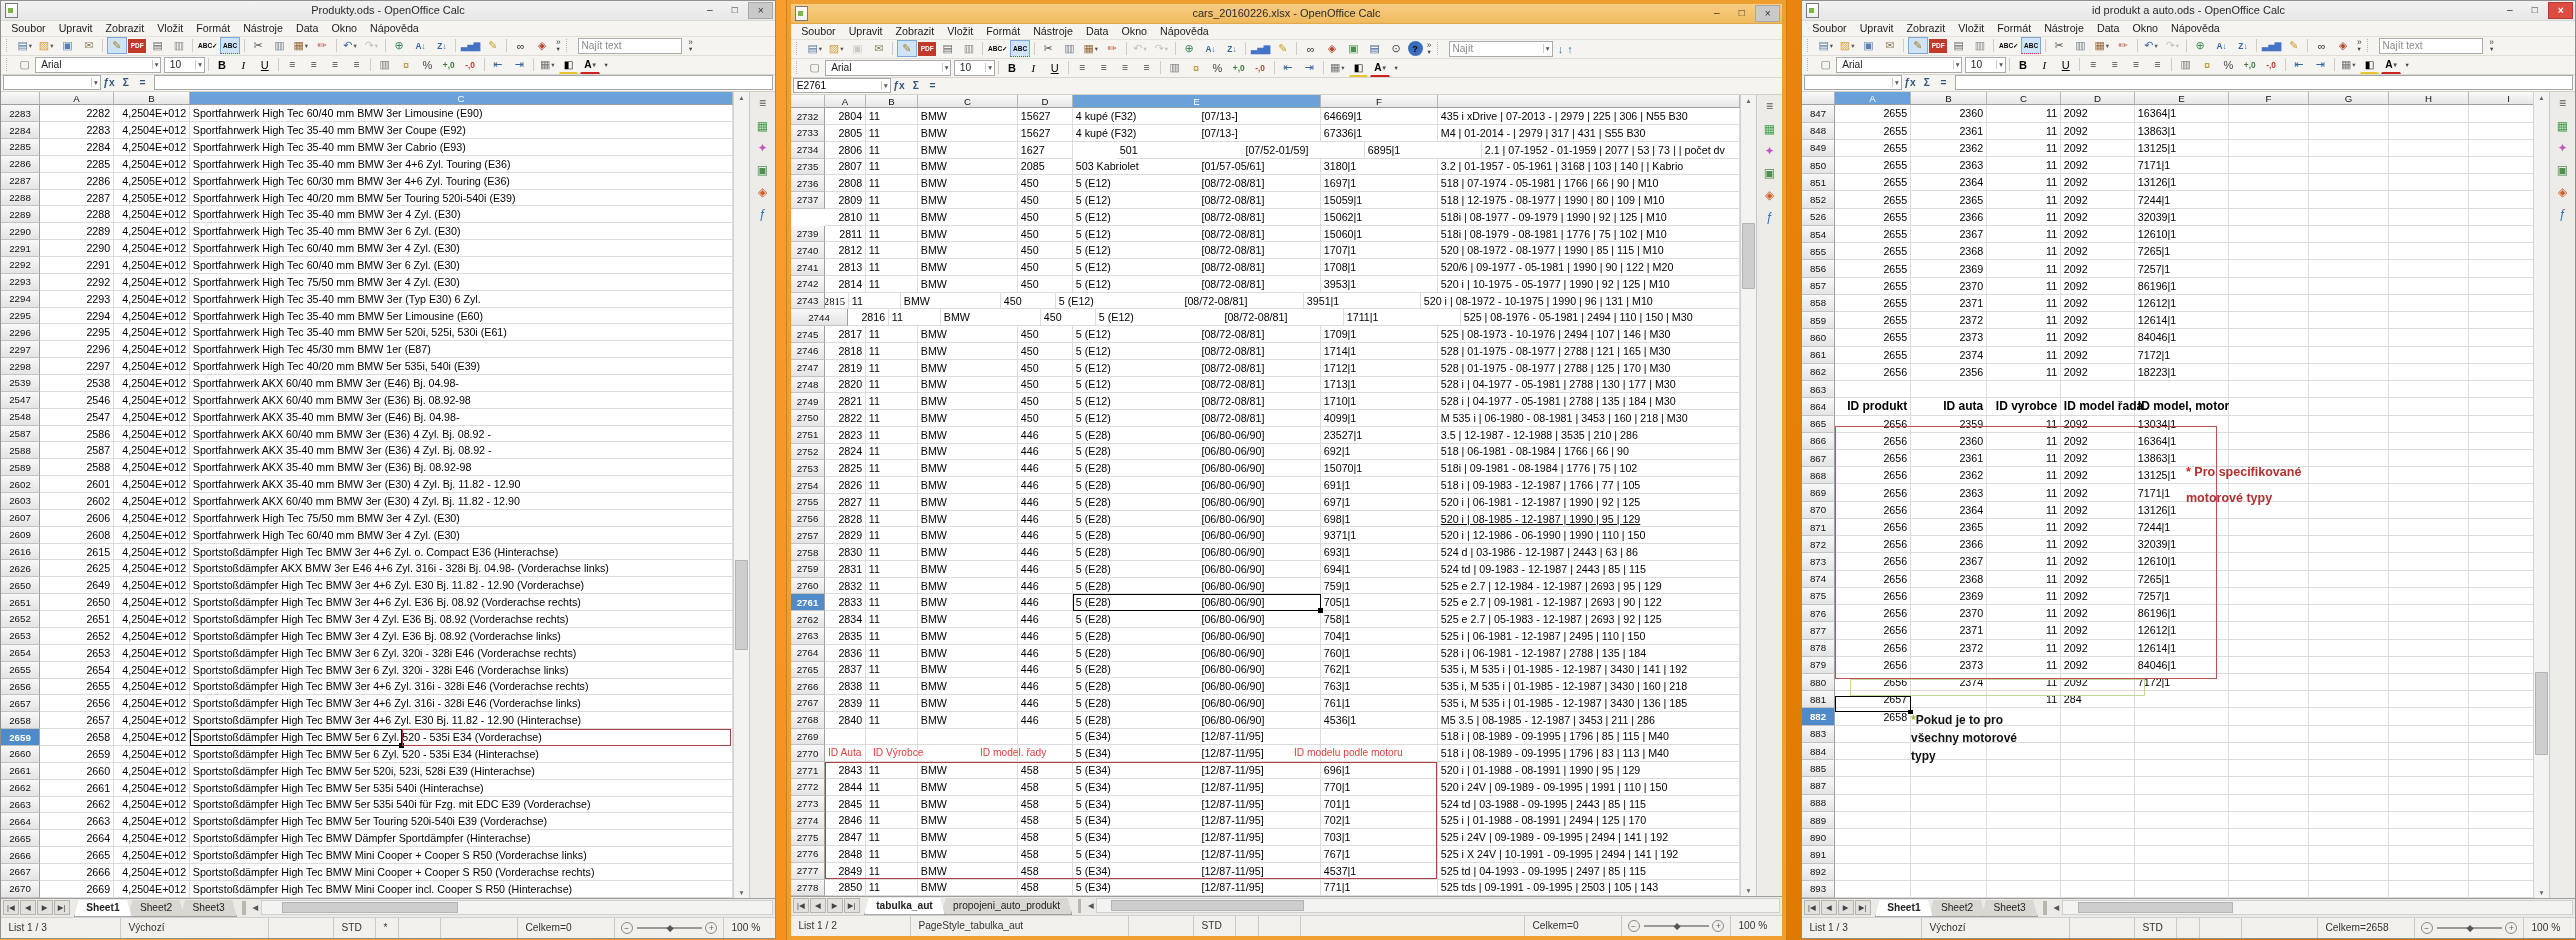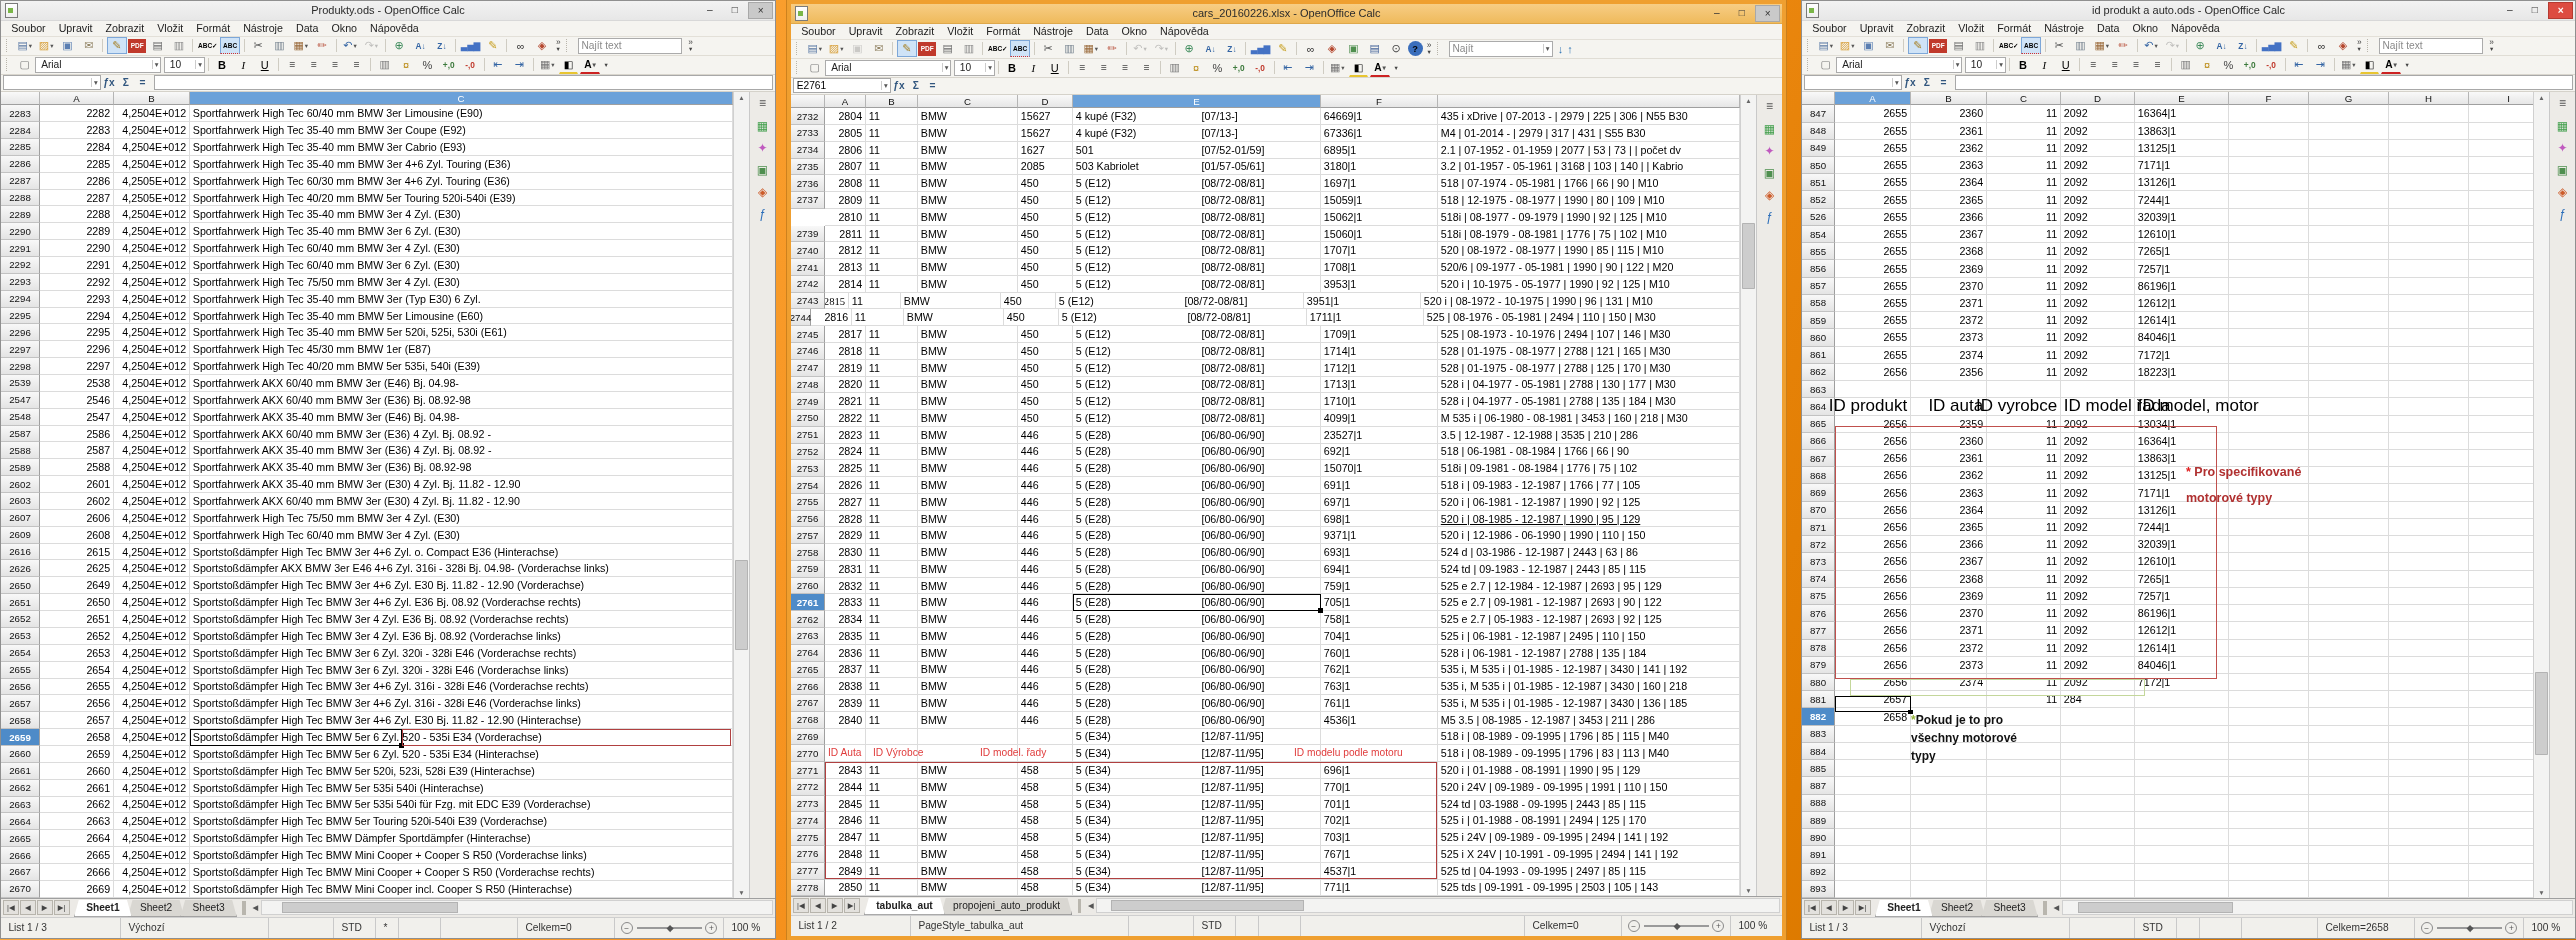--- a/index.html
+++ b/index.html
@@ -86,21 +86,21 @@
   .rh{background:linear-gradient(#f8f8f8,#e4e4e4);border-right:0.9px solid #9f9f9f;border-bottom:0.9px solid #c2c2c2;
     box-sizing:border-box;font-size:9.7px;display:flex;align-items:center;justify-content:center;color:#111;flex:none;}
   .rh.sel{background:#4e8bc8;color:#fff;font-weight:bold;}
   .cell{border-right:0.9px solid #dcdcdc;border-bottom:0.9px solid #dcdcdc;box-sizing:border-box;
     font-size:10.7px;color:#000;display:flex;align-items:center;padding:0 2.8px;white-space:nowrap;
     overflow:hidden;flex:none;}
   .cell.r{justify-content:flex-end;}
   .cell.ovf{overflow:visible;}
   .cell.comp{position:relative;}
   .cell.comp .e2{position:absolute;left:52%;}
-  .cell.bhdr{overflow:visible;font-weight:normal;font-size:17px;z-index:2;border-right:0.9px solid #dcdcdc;}
+  .cell.bhdr{overflow:visible;font-weight:bold;font-size:12px;z-index:2;border-right:0.9px solid #dcdcdc;}
   
   .ov{position:absolute;pointer-events:none;box-sizing:border-box;}
   .selb{border:1.9px solid #000;}
   .selb::after{content:"";position:absolute;right:-2.8px;bottom:-2.8px;width:4.6px;height:4.6px;background:#000;}
   .redb{border:0.9px solid #b04040;}
   .redb.thick{border:1.9px solid #c0504d;}
   .greenb{border:1.9px solid #c4d79b;}
   .idlbl{position:absolute;font-size:10.2px;color:#e03c3c;white-space:nowrap;top:1.9px;}
   .note-red{color:#b03030;font-weight:bold;font-size:12.5px;line-height:26px;white-space:nowrap;}
   .note-red .star{color:#e02020;}
@@ -751,21 +751,21 @@
                 </div>
                 <div class="cell" style="width: 117px;">67336|1</div>
                 <div class="cell ovf" style="flex: 1 1 0%;">M4        | 01-2014 - | 2979 | 317 | 431 | S55 B30</div>
               </div>
               <div class="row">
                 <div class="rh" style="width: 34px;">2734</div>
                 <div class="cell r" style="width: 41px;">2806</div>
                 <div class="cell" style="width: 52px;">11</div>
                 <div class="cell" style="width: 100px;">BMW</div>
                 <div class="cell" style="width: 55px;">1627</div>
-                <div class="cell comp" style="width: 248px;">
+                <div class="cell comp" style="width: 248px; margin-left: 44px;">
                   <span>501</span>
                   <span class="e2">[07/52-01/59]</span>
                 </div>
                 <div class="cell" style="width: 117px;">6895|1</div>
                 <div class="cell ovf" style="flex: 1 1 0%;">2.1 | 07-1952 - 01-1959 | 2077 | 53 | 73 |  | počet dv</div>
               </div>
               <div class="row">
                 <div class="rh" style="width: 34px;">2735</div>
                 <div class="cell r" style="width: 41px;">2807</div>
                 <div class="cell" style="width: 52px;">11</div>
@@ -876,21 +876,21 @@
                 <div class="cell" style="width: 100px;">BMW</div>
                 <div class="cell" style="width: 55px;">450</div>
                 <div class="cell comp" style="width: 248px;">
                   <span>5 (E12)</span>
                   <span class="e2">[08/72-08/81]</span>
                 </div>
                 <div class="cell" style="width: 117px;">3951|1</div>
                 <div class="cell ovf" style="flex: 1 1 0%;">520 i  | 08-1972 - 10-1975 | 1990 | 96 | 131 | M10</div>
               </div>
               <div class="row">
-                <div class="rh" style="width: 20px;">2744</div>
+                <div class="rh" style="width: 57px;">2744</div>
                 <div class="cell r" style="width: 41px;">2816</div>
                 <div class="cell" style="width: 52px;">11</div>
                 <div class="cell" style="width: 100px;">BMW</div>
                 <div class="cell" style="width: 55px;">450</div>
                 <div class="cell comp" style="width: 248px;">
                   <span>5 (E12)</span>
                   <span class="e2">[08/72-08/81]</span>
                 </div>
                 <div class="cell" style="width: 117px;">1711|1</div>
                 <div class="cell ovf" style="flex: 1 1 0%;">525    | 08-1976 - 05-1981 | 2494 | 110 | 150 | M30</div>

